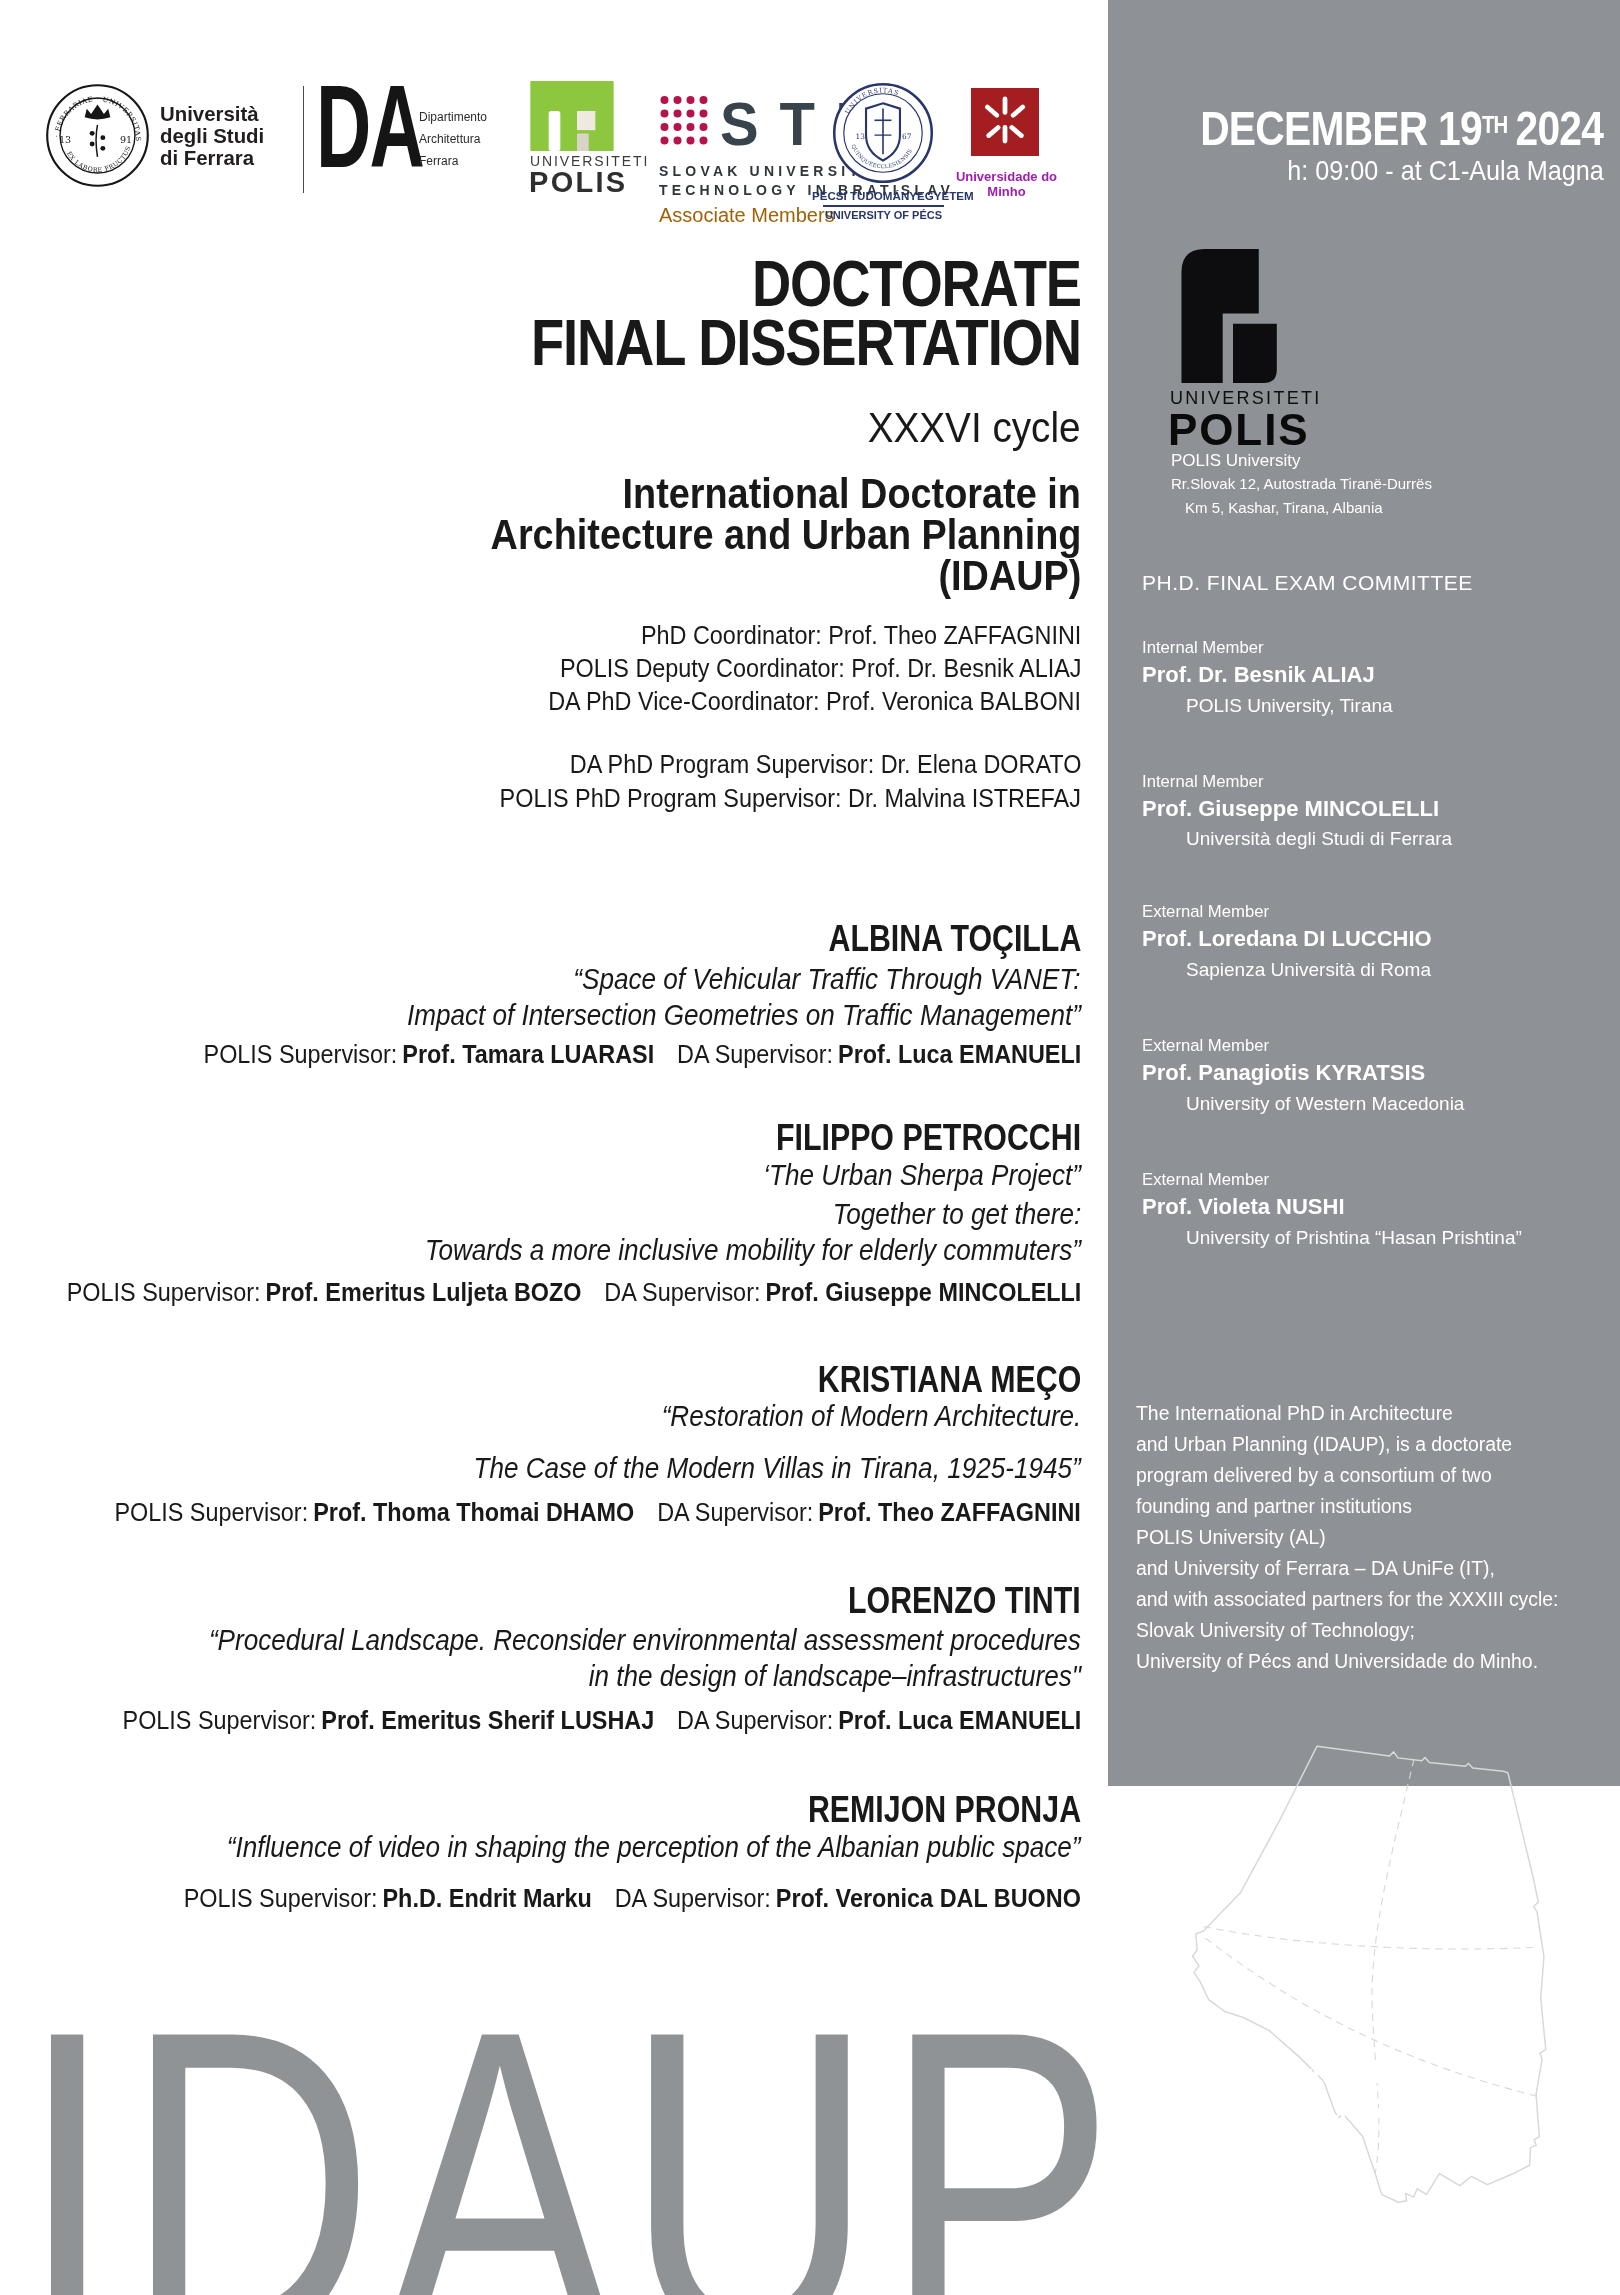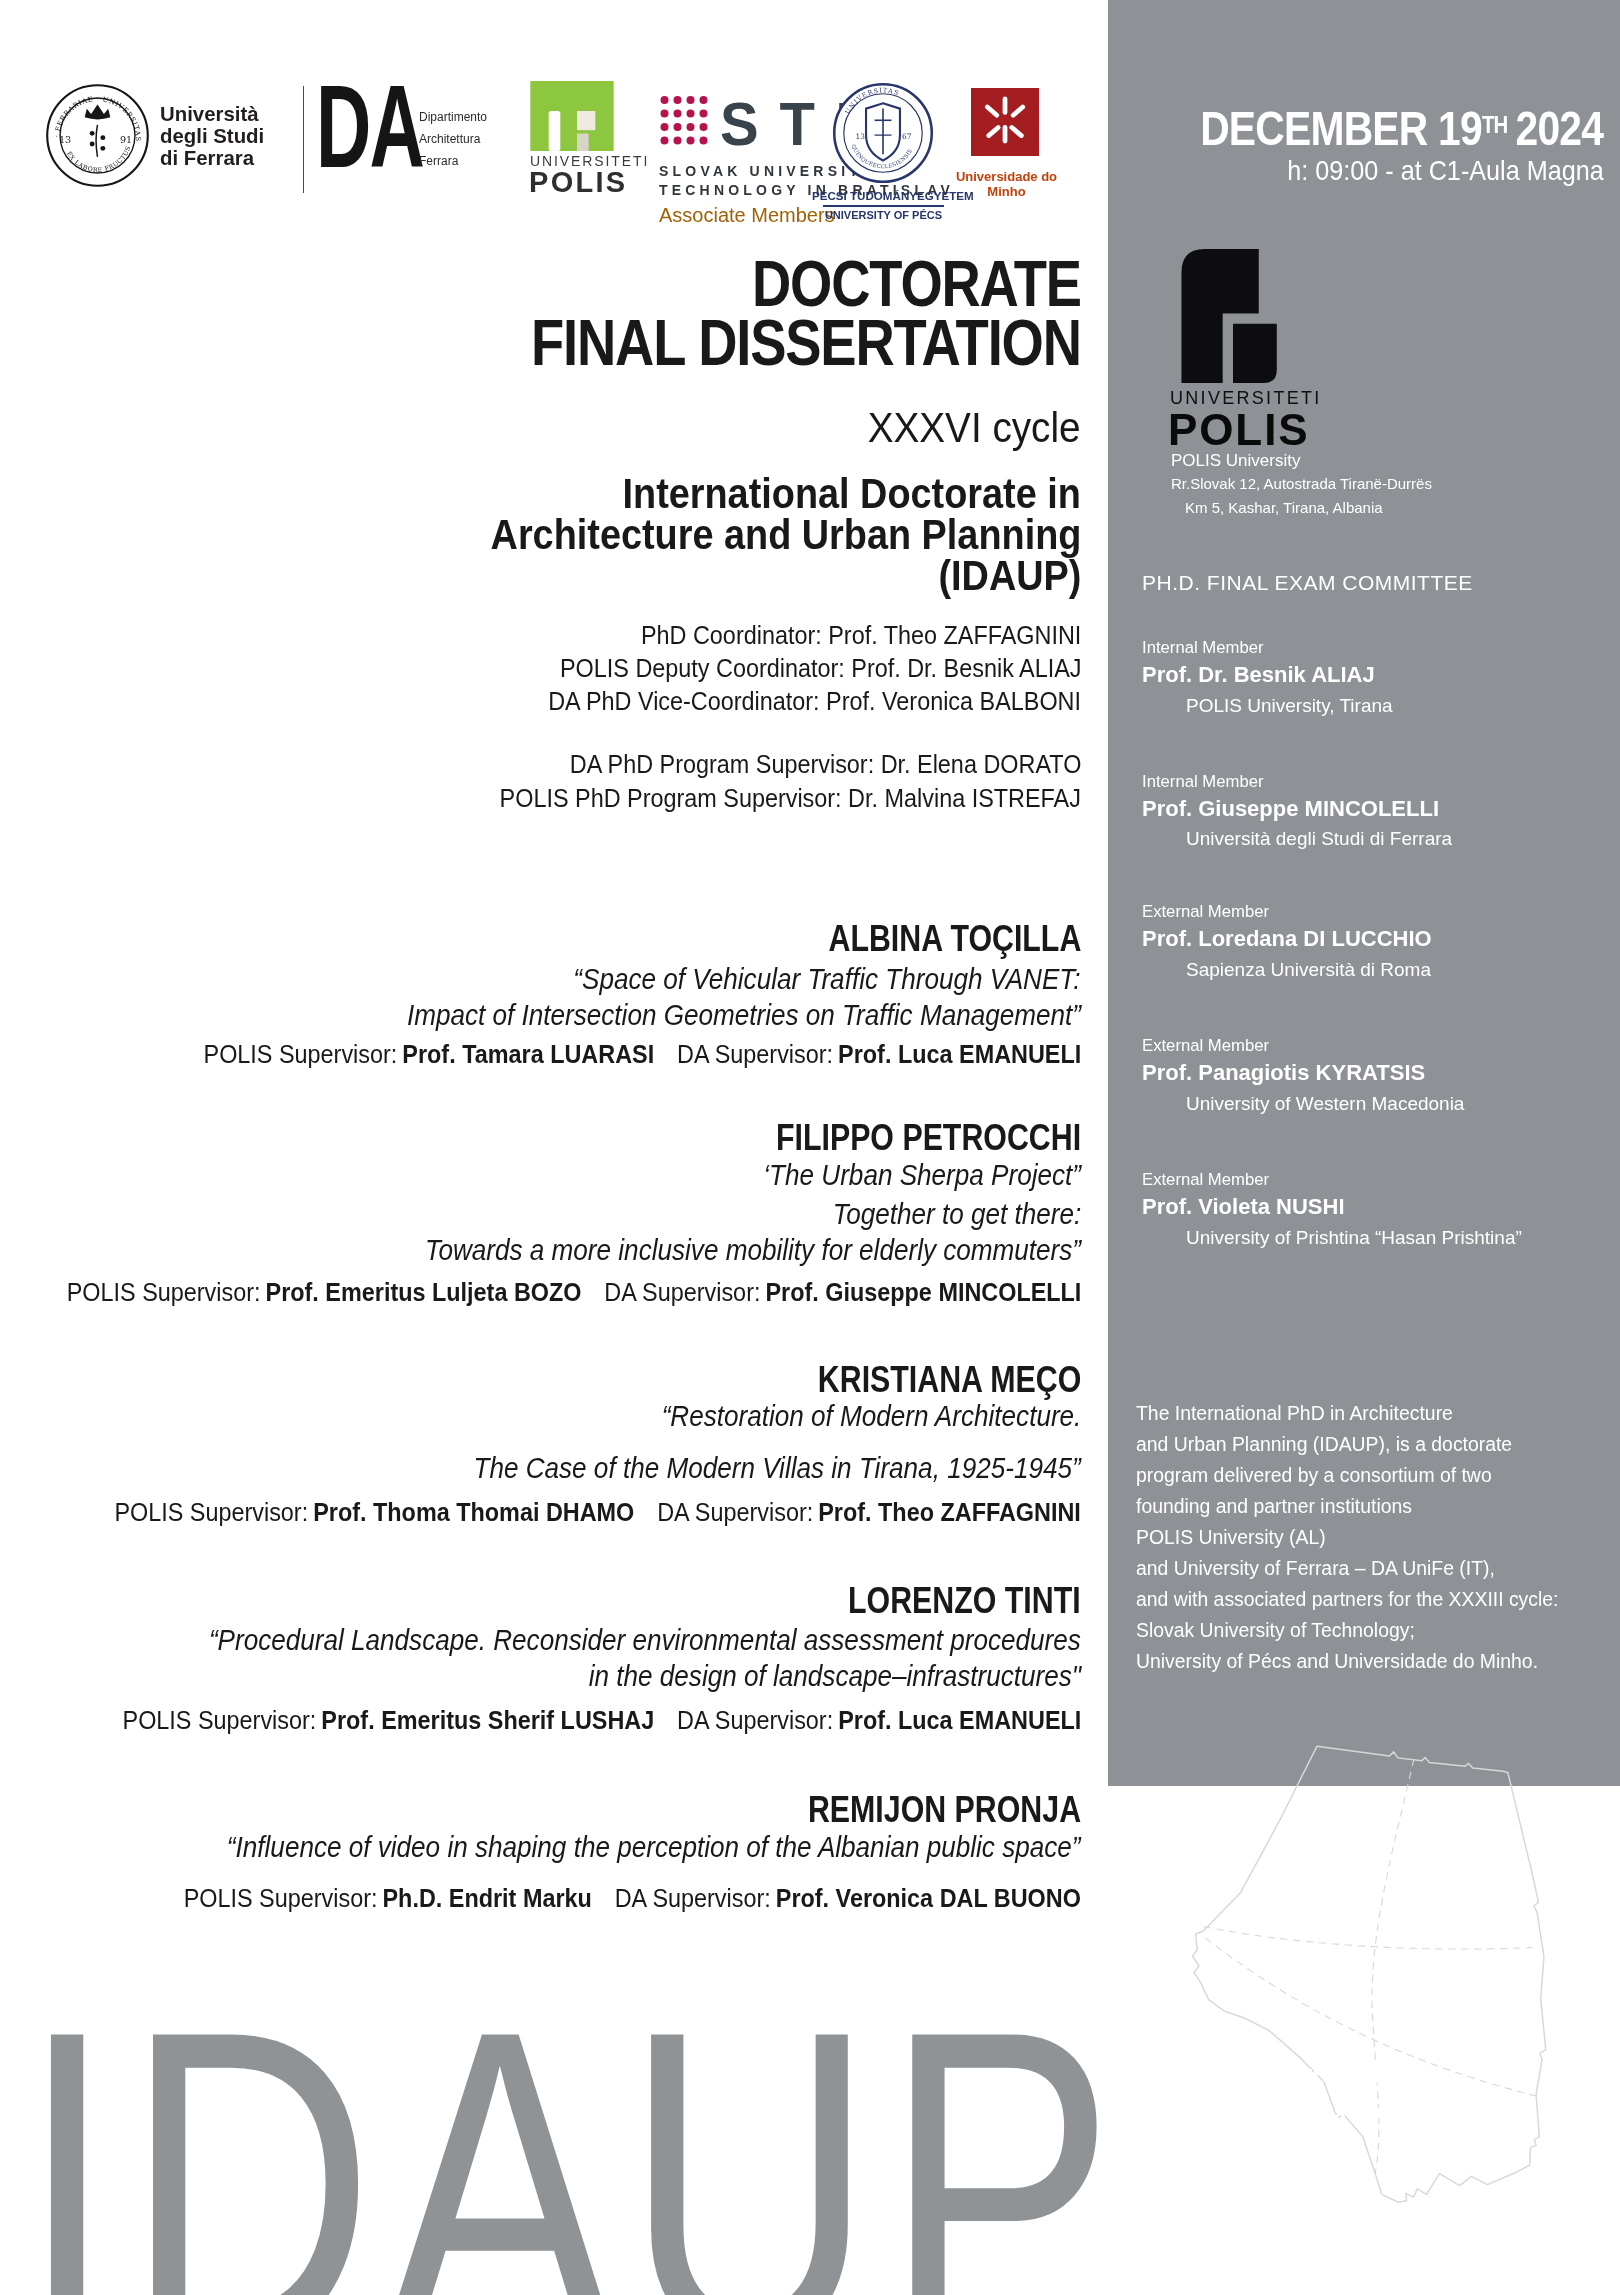--- a/index.html
+++ b/index.html
@@ -15,21 +15,21 @@
   .polis-hdr-univ{left:530px;top:153px;font-size:14px;letter-spacing:1.9px;color:#3b3b3b;}
   .polis-hdr-name{left:529px;top:166px;font-size:29px;font-weight:700;letter-spacing:2.3px;color:#2f2f2f;}
   .stu-abbr{left:720px;top:89px;font-size:61px;font-weight:600;letter-spacing:22px;color:#39434b;
             transform:scaleX(.95);transform-origin:0 0;}
   .stu-line{left:659px;font-size:14px;font-weight:700;letter-spacing:4.2px;color:#30363b;white-space:nowrap;}
   .stu-assoc{left:659px;top:204px;font-size:20px;font-weight:400;color:#a16207;}
   .pecs-text{left:812px;top:189px;width:143px;text-align:center;color:#28366b;}
   .pecs-t1{font-size:11.6px;font-weight:700;white-space:nowrap;}
   .pecs-rule{width:121px;height:1.4px;background:#28366b;margin:3.2px auto 2.8px auto;}
   .pecs-t2{font-size:11px;font-weight:700;}
-  .minho-label{left:937px;top:169px;width:139px;text-align:center;font-size:13px;font-weight:700;color:#c2410c;}
+  .minho-label{left:937px;top:169px;width:139px;text-align:center;font-size:13px;font-weight:700;color:#a21caf;}
   
   .ml{position:absolute;right:540px;white-space:nowrap;color:#191919;transform-origin:100% 50%;}
   .t1{font-size:64px;font-weight:700;letter-spacing:-1.4px;transform:scaleX(.85);line-height:1;}
   .cy{font-size:43px;font-weight:400;transform:scaleX(.9);line-height:1;}
   .t2{font-size:43px;font-weight:700;transform:scaleX(.88);line-height:1;}
   .co{font-size:26px;font-weight:400;transform:scaleX(.9);line-height:1;}
   .cn{font-size:37px;font-weight:700;transform:scaleX(.82);line-height:1;}
   .ct{font-size:29px;font-weight:400;font-style:italic;transform:scaleX(.9);line-height:1;}
   .cs{font-size:26px;font-weight:400;transform:scaleX(.9);line-height:1;}
   .cs b{font-weight:700;margin-left:5.6px;}

